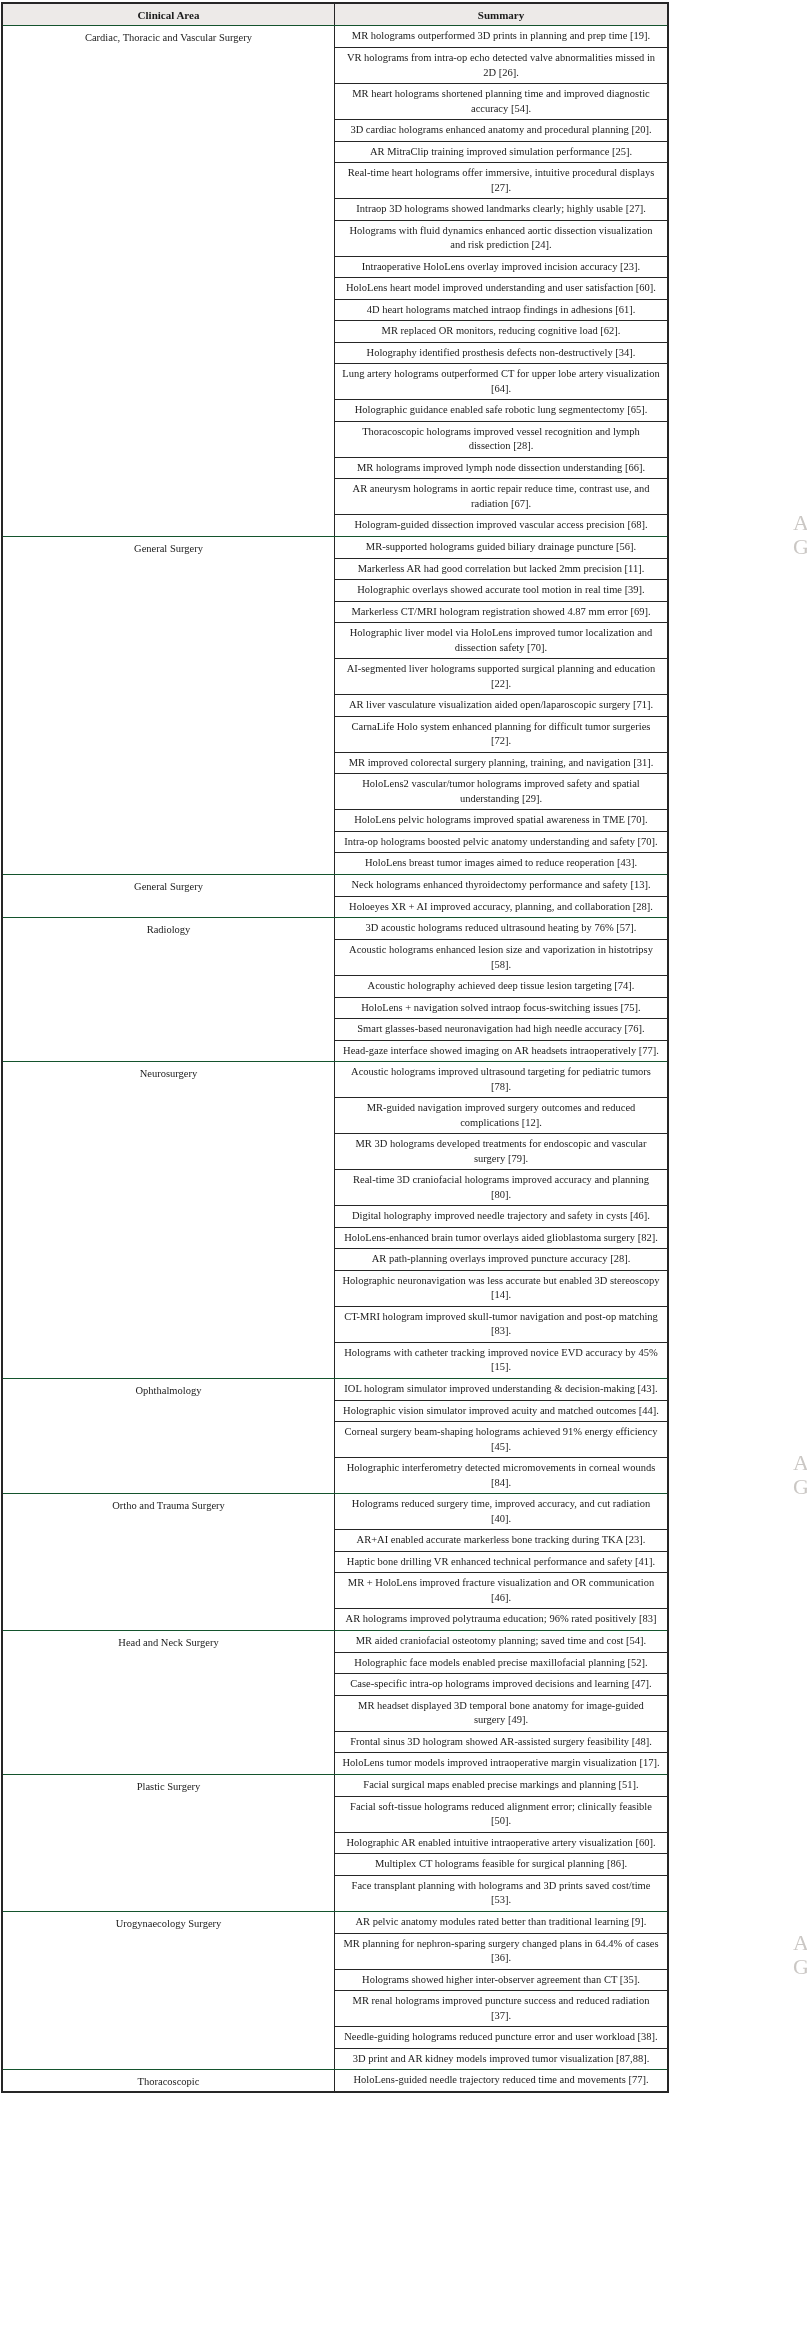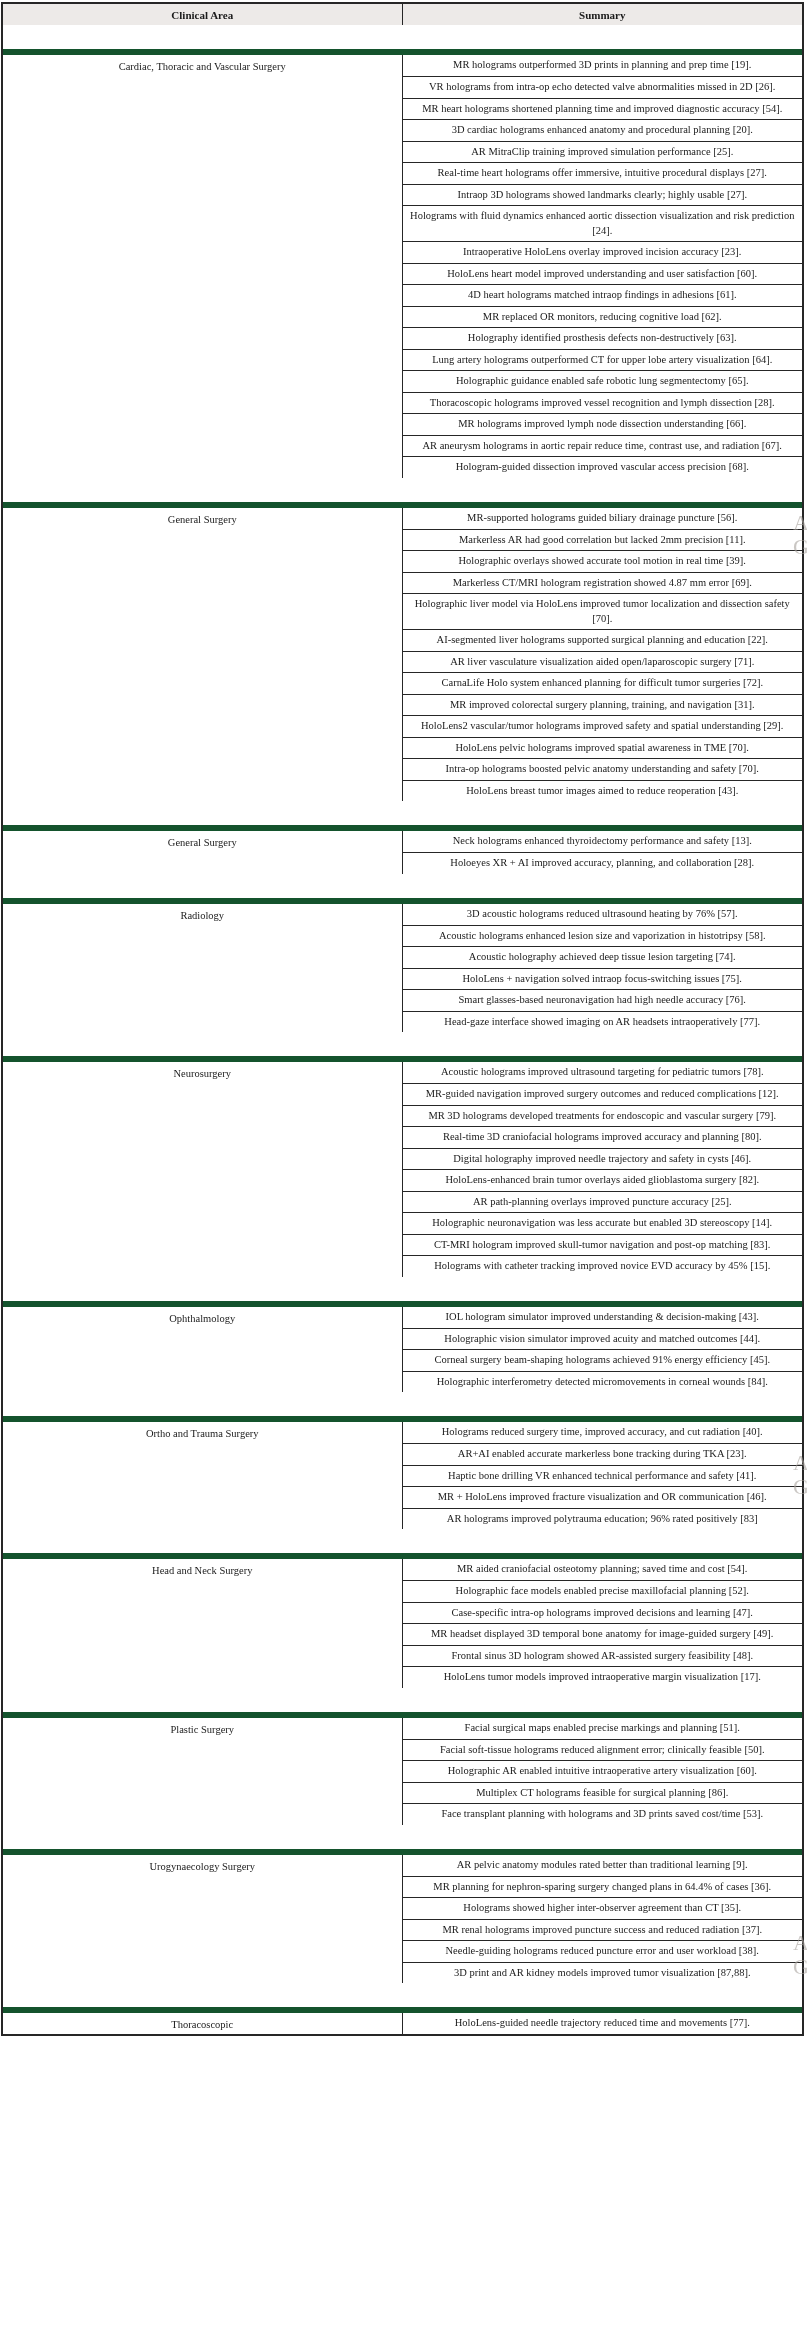--- a/index.html
+++ b/index.html
@@ -12,21 +12,21 @@
     height: 2327px;
     position: relative;
     overflow: hidden;
     font-family: "Liberation Serif", serif;
     color: #1b1b1b;
   }
   .table {
     position: absolute;
     left: 1px;
     top: 2px;
-    width: 803px;
+    width: 668px;
     border: 2px solid #262626;
     box-sizing: border-box;
     background: #ffffff;
   }
   .thead {
     display: flex;
     background: #edeae8;
   }
   .th {
     width: 50%;
@@ -36,22 +36,21 @@
     font-size: 11px;
     line-height: 14px;
     padding: 4px 2px 3px 2px;
   }
   .th.area-h {
     border-right: 1px solid #262626;
   }
   .group {
     display: flex;
     align-items: stretch;
-    border-top: 6px solid #14532d;
-    margin-top: 24px;
+    border-top: 1px solid #14532d;
   }
   .area-cell {
     width: 50%;
     box-sizing: border-box;
     border-right: 1px solid #262626;
     text-align: center;
     font-size: 10.5px;
     line-height: 14px;
     padding: 5px 8px 2px 8px;
   }
@@ -105,21 +104,21 @@
           <div class="summary-row">MR heart holograms shortened planning time and improved diagnostic accuracy [54].</div>
           <div class="summary-row">3D cardiac holograms enhanced anatomy and procedural planning [20].</div>
           <div class="summary-row">AR MitraClip training improved simulation performance [25].</div>
           <div class="summary-row">Real-time heart holograms offer immersive, intuitive procedural displays [27].</div>
           <div class="summary-row">Intraop 3D holograms showed landmarks clearly; highly usable [27].</div>
           <div class="summary-row">Holograms with fluid dynamics enhanced aortic dissection visualization and risk prediction [24].</div>
           <div class="summary-row">Intraoperative HoloLens overlay improved incision accuracy [23].</div>
           <div class="summary-row">HoloLens heart model improved understanding and user satisfaction [60].</div>
           <div class="summary-row">4D heart holograms matched intraop findings in adhesions [61].</div>
           <div class="summary-row">MR replaced OR monitors, reducing cognitive load [62].</div>
-          <div class="summary-row">Holography identified prosthesis defects non-destructively [63].</div>
+          <div class="summary-row">Holography identified prosthesis defects non-destructively [34].</div>
           <div class="summary-row">Lung artery holograms outperformed CT for upper lobe artery visualization [64].</div>
           <div class="summary-row">Holographic guidance enabled safe robotic lung segmentectomy [65].</div>
           <div class="summary-row">Thoracoscopic holograms improved vessel recognition and lymph dissection [28].</div>
           <div class="summary-row">MR holograms improved lymph node dissection understanding [66].</div>
           <div class="summary-row">AR aneurysm holograms in aortic repair reduce time, contrast use, and radiation [67].</div>
           <div class="summary-row">Hologram-guided dissection improved vascular access precision [68].</div>
         </div>
   </div>
 
   <div class="group">
@@ -167,21 +166,21 @@
   <div class="group">
     <div class="area-cell">Neurosurgery</div>
     <div class="summary-col">
 
     <div class="summary-row">Acoustic holograms improved ultrasound targeting for pediatric tumors [78].</div>
           <div class="summary-row">MR-guided navigation improved surgery outcomes and reduced complications [12].</div>
           <div class="summary-row">MR 3D holograms developed treatments for endoscopic and vascular surgery [79].</div>
           <div class="summary-row">Real-time 3D craniofacial holograms improved accuracy and planning [80].</div>
           <div class="summary-row">Digital holography improved needle trajectory and safety in cysts [46].</div>
           <div class="summary-row">HoloLens-enhanced brain tumor overlays aided glioblastoma surgery [82].</div>
-          <div class="summary-row">AR path-planning overlays improved puncture accuracy [25].</div>
+          <div class="summary-row">AR path-planning overlays improved puncture accuracy [28].</div>
           <div class="summary-row">Holographic neuronavigation was less accurate but enabled 3D stereoscopy [14].</div>
           <div class="summary-row">CT-MRI hologram improved skull-tumor navigation and post-op matching [83].</div>
           <div class="summary-row">Holograms with catheter tracking improved novice EVD accuracy by 45% [15].</div>
         </div>
   </div>
 
   <div class="group">
     <div class="area-cell">Ophthalmology</div>
     <div class="summary-col">
 

